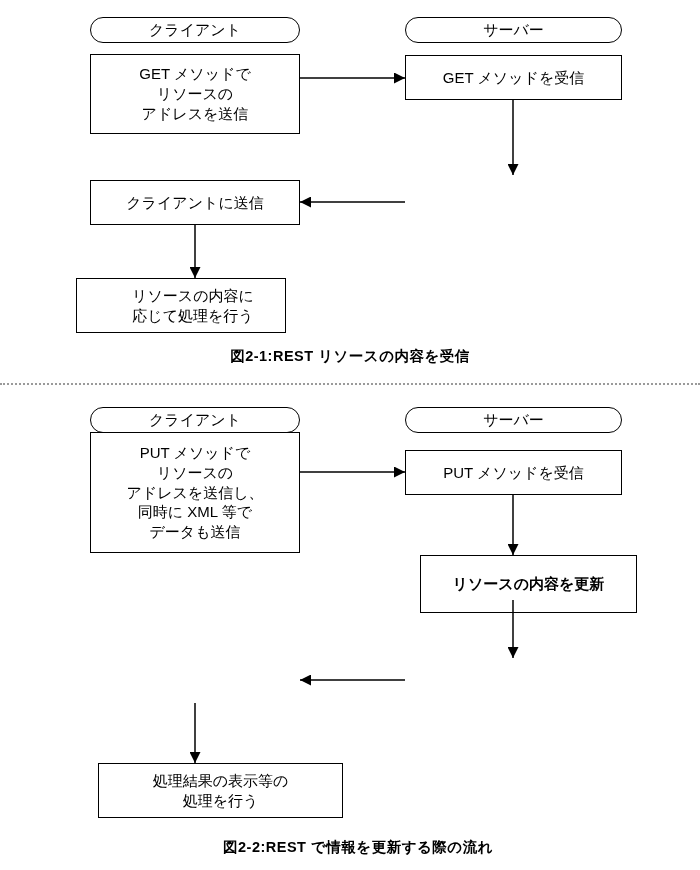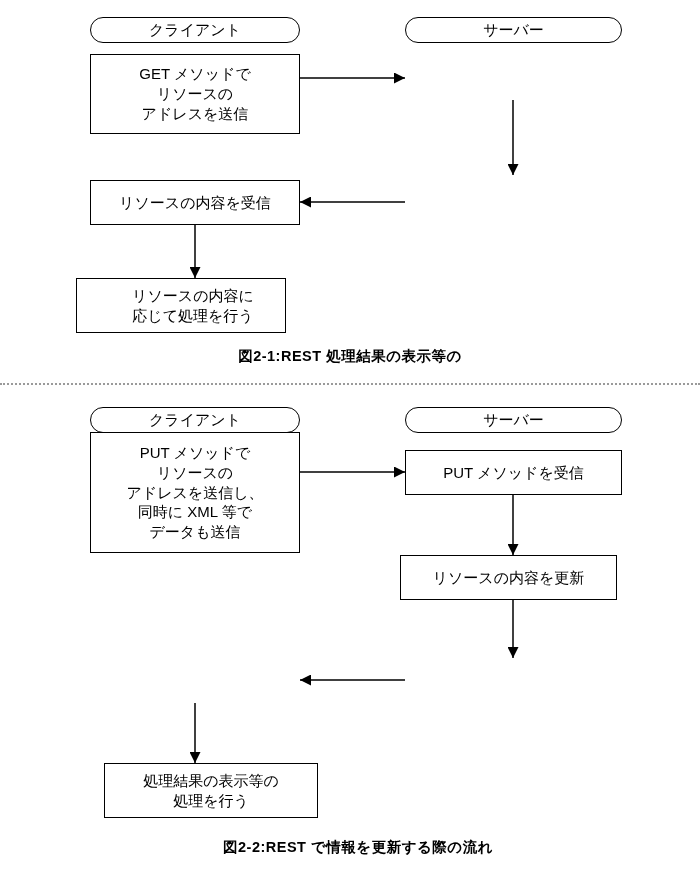--- a/index.html
+++ b/index.html
@@ -67,48 +67,49 @@
 <div class="canvas">
 
   <div class="box pill" style="left:90px; top:17px; width:210px; height:26px;">クライアント</div>
 
   <div class="box pill" style="left:405px; top:17px; width:217px; height:26px;">サーバー</div>
 
   <div class="box" style="left:90px; top:42px; width:210px; height:80px;margin-top:12px;">GET メソッドで
 リソースの
 アドレスを送信</div>
 
+  <div class="box" style="left:405px; top:55px; width:217px; height:45px;">GET メソッドを受信</div>
 
 
-  <div class="box" style="left:90px; top:180px; width:210px; height:45px;">リソースの内容を受信</div>
+  <div class="box" style="left:90px; top:180px; width:210px; height:45px;">クライアントに送信</div>
 
   <div class="box" style="left:76px; top:278px; width:210px; height:55px;padding-left:28px;">リソースの内容に
 応じて処理を行う</div>
 
-  <div class="caption" style="top:347px;">図2-1:REST 処理結果の表示等の</div>
+  <div class="caption" style="top:347px;">図2-1:REST リソースの内容を受信</div>
 
   <div class="divider" style="top:383px;"></div>
 
   <div class="box pill" style="left:90px; top:407px; width:210px; height:26px;">クライアント</div>
 
   <div class="box pill" style="left:405px; top:407px; width:217px; height:26px;">サーバー</div>
 
   <div class="box" style="left:90px; top:432px; width:210px; height:121px;">PUT メソッドで
 リソースの
 アドレスを送信し、
 同時に XML 等で
 データも送信</div>
 
   <div class="box" style="left:405px; top:450px; width:217px; height:45px;">PUT メソッドを受信</div>
 
-  <div class="box" style="left:400px; top:555px; width:217px; height:45px;">リソースの内容を更新</div>
+  <div class="box" style="left:420px; top:555px; width:217px; height:58px;font-weight:bold;">リソースの内容を更新</div>
 
 
 
-  <div class="box" style="left:104px; top:763px; width:214px; height:55px;">処理結果の表示等の
+  <div class="box" style="left:98px; top:763px; width:245px; height:55px;">処理結果の表示等の
 処理を行う</div>
 
   <div class="caption" style="top:838px;padding-left:16px;">図2-2:REST で情報を更新する際の流れ</div>
 
   <svg class="arrows" xmlns="http://www.w3.org/2000/svg" width="700" height="870">
     <defs>
       <marker id="arr" viewBox="0 0 10 10" refX="10" refY="5" markerWidth="13" markerHeight="11" markerUnits="userSpaceOnUse" orient="auto">
         <path d="M0,0 L10,5 L0,10 Z" fill="#000"></path>
       </marker>
     </defs>

